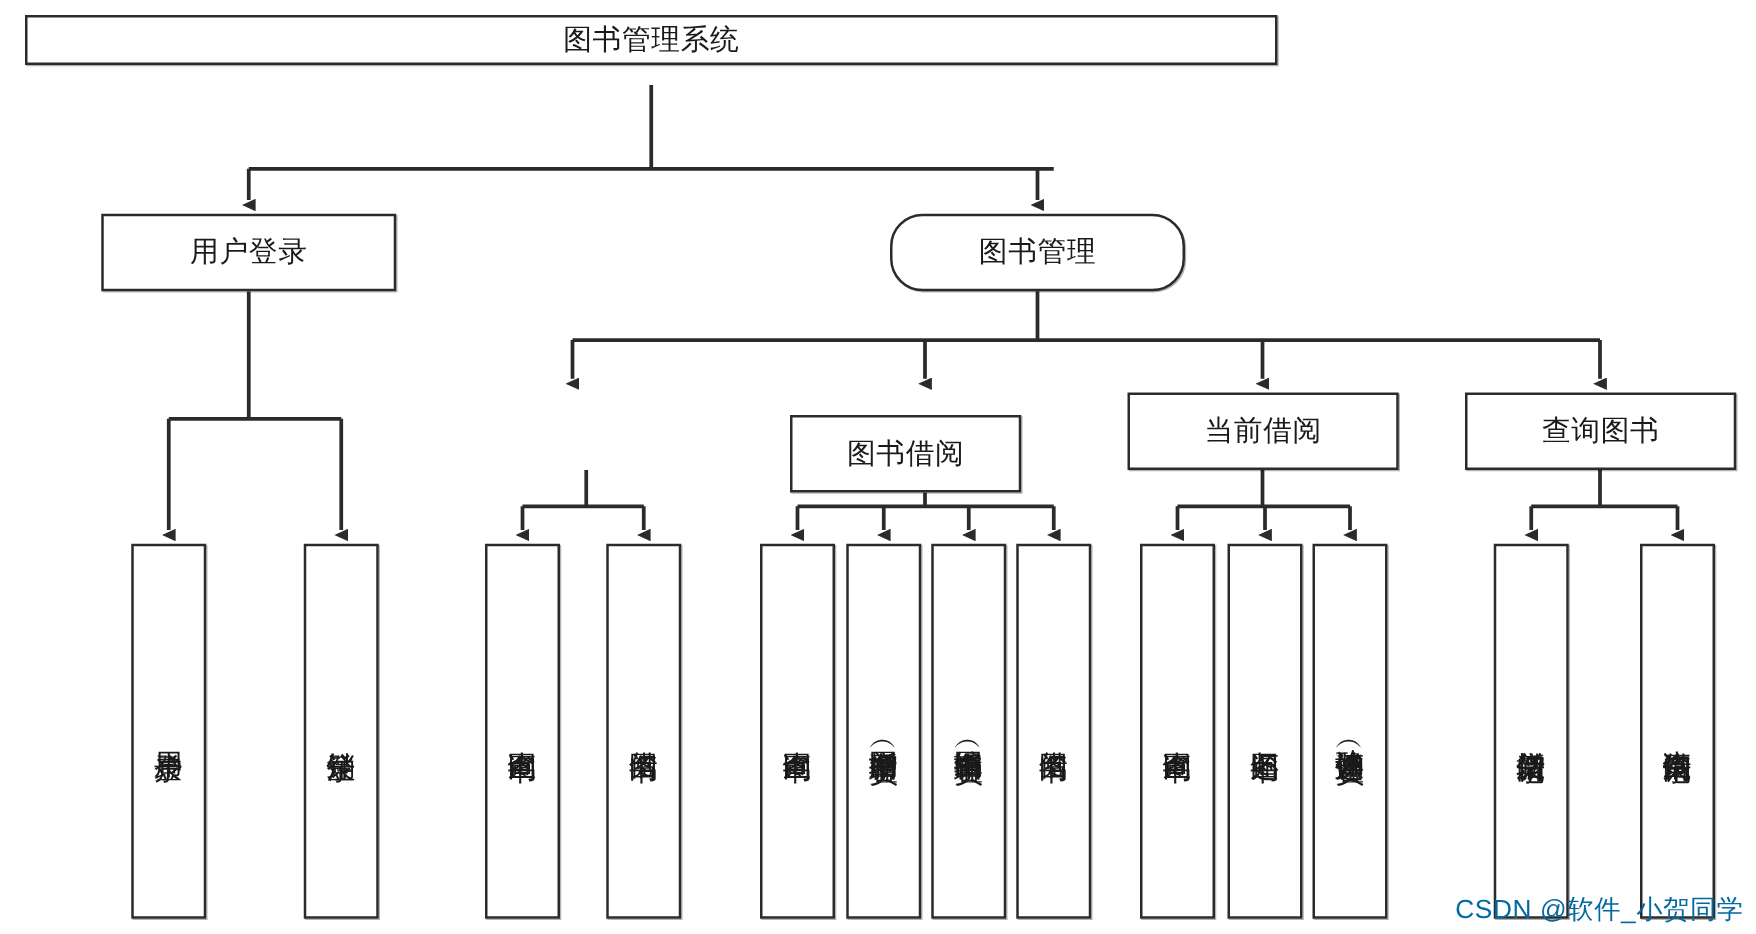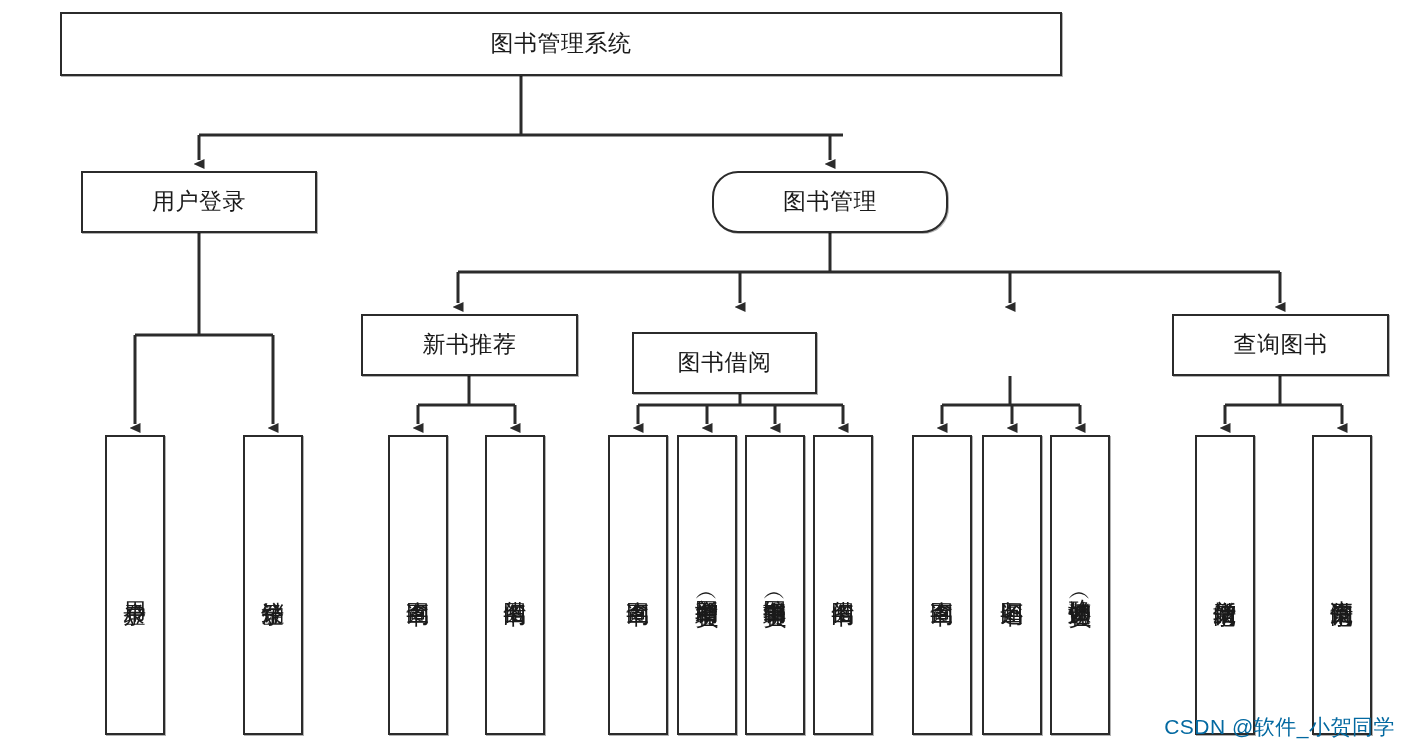--- a/index.html
+++ b/index.html
@@ -112,36 +112,36 @@
       <path d="M1012,405 L1012,424" marker-end="url(#arrow)"></path>
       <path d="M1080,405 L1080,424" marker-end="url(#arrow)"></path>
 
       <path d="M1280,376 L1280,405"></path>
       <path d="M1225,405 L1342,405"></path>
       <path d="M1225,405 L1225,424" marker-end="url(#arrow)"></path>
       <path d="M1342,405 L1342,424" marker-end="url(#arrow)"></path>
     </g>
   </svg>
 
-  <div class="node node-h" style="left:20px; top:12px; width:1002px; height:64px;margin-left:40px;">
+  <div class="node node-h" style="left:20px; top:12px; width:1002px; height:40px;">
     <span>图书管理系统</span>
   </div>
 
   <div class="node node-h" style="left:81px; top:171px; width:236px; height:62px;">
     <span>用户登录</span>
   </div>
   <div class="node node-h" style="left:712px; top:171px; width:236px; height:62px;border-radius:26px;">
     <span>图书管理</span>
   </div>
 
-  <div class="node node-h" style="left:361px; top:314px; width:217px; height:62px;">
-    <span>新书推荐</span>
-  </div>
   <div class="node node-h" style="left:632px; top:332px; width:185px; height:62px;">
     <span>图书借阅</span>
+  </div>
+  <div class="node node-h" style="left:902px; top:314px; width:217px; height:62px;">
+    <span>当前借阅</span>
   </div>
   <div class="node node-h" style="left:1172px; top:314px; width:217px; height:62px;">
     <span>查询图书</span>
   </div>
 
   <div class="node node-v" style="left:105px; top:435px; width:60px; height:300px;">
     <span>用户登录</span>
   </div>
   <div class="node node-v" style="left:243px; top:435px; width:60px; height:300px;">
     <span>注销登录</span>

